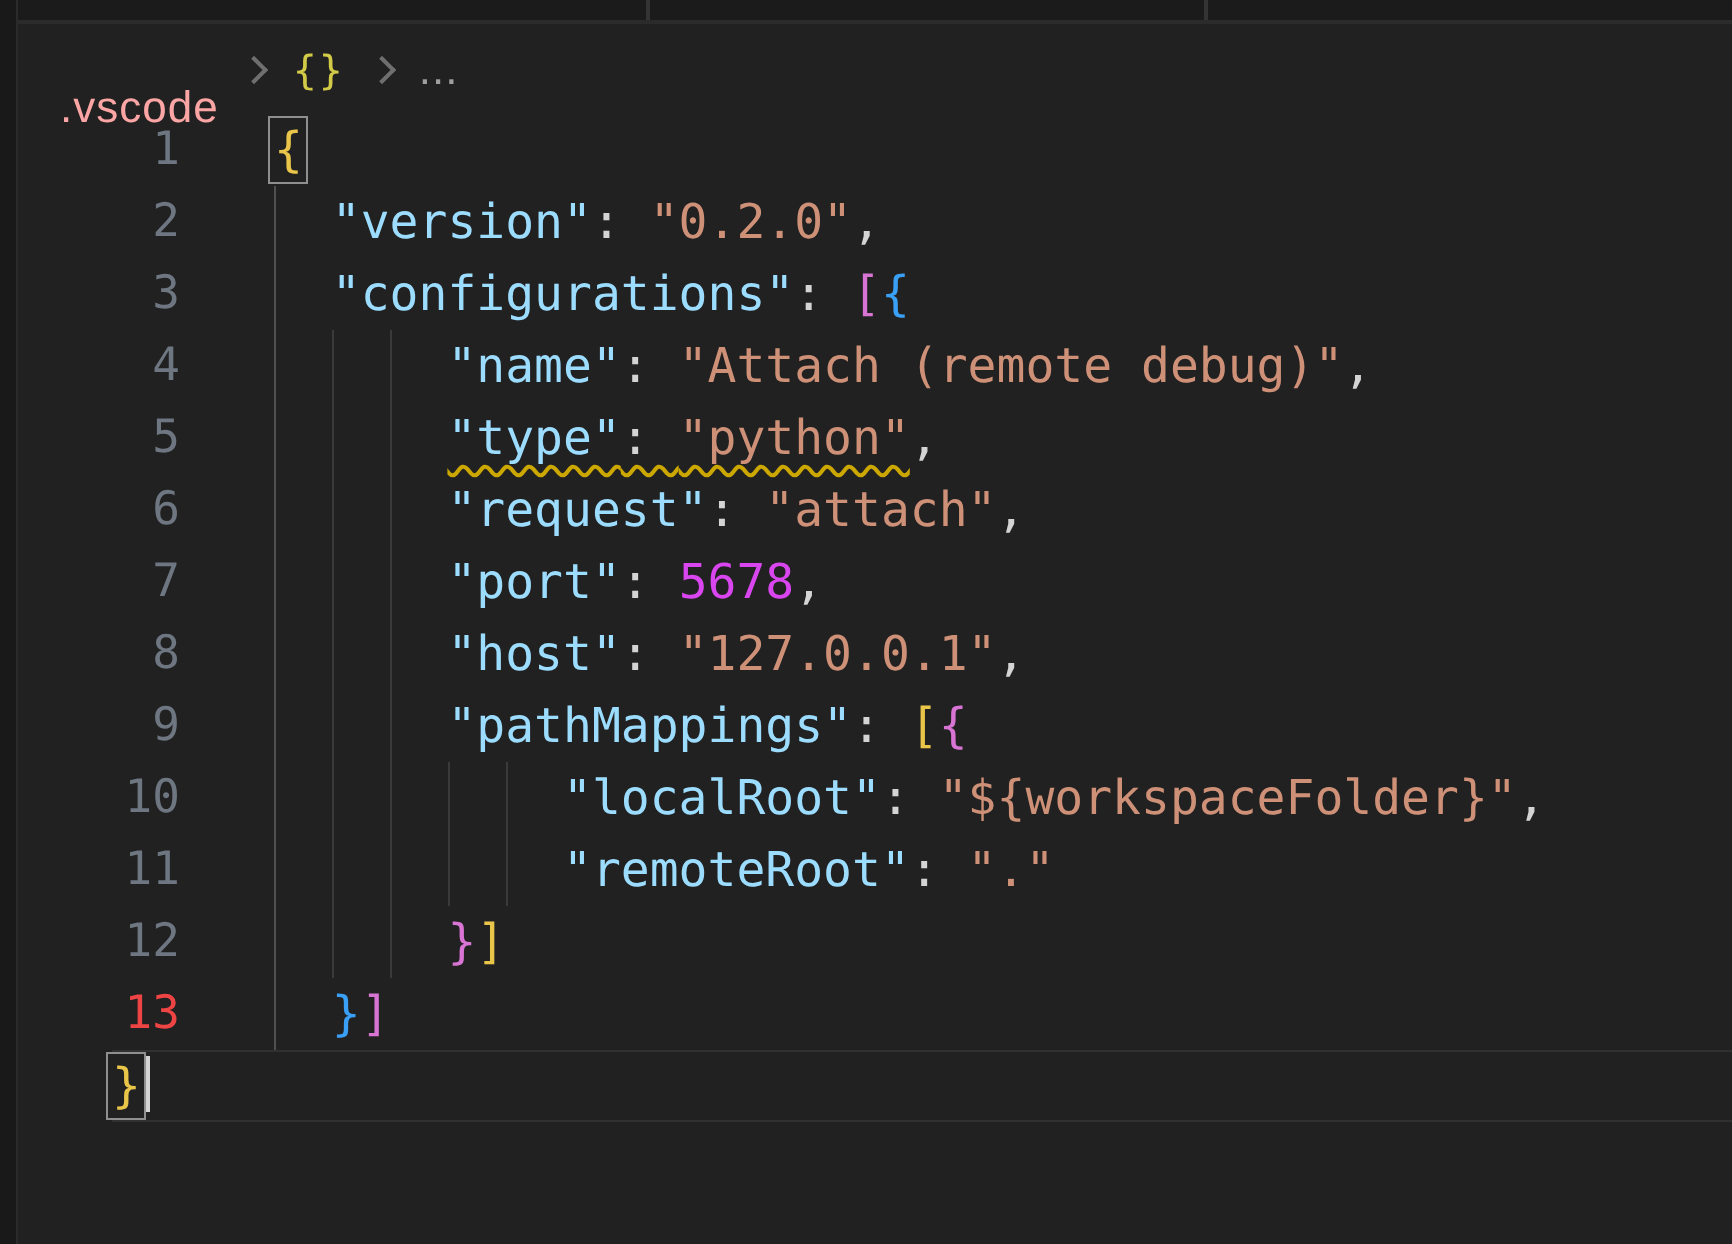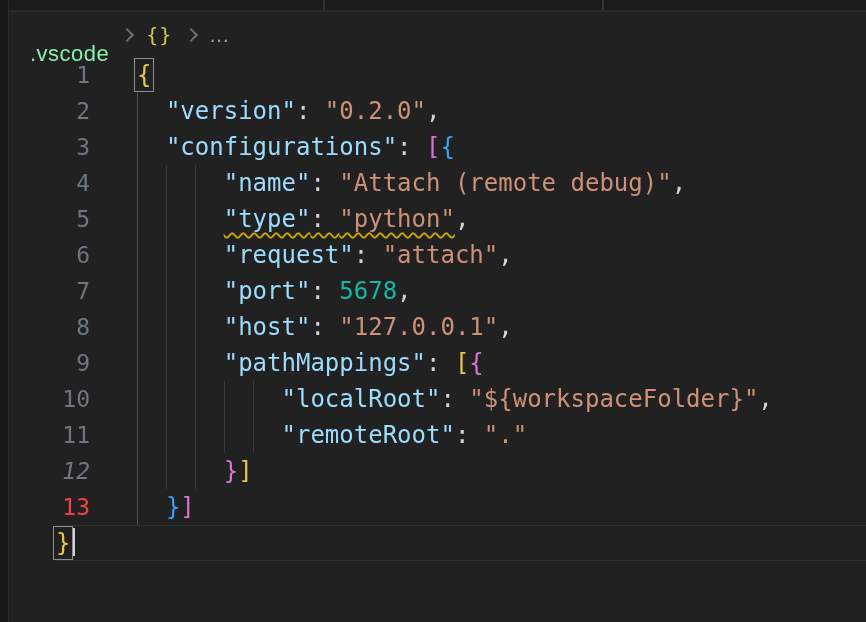--- a/index.html
+++ b/index.html
@@ -70,21 +70,21 @@
 <body>
 
 <div class="left-strip"></div>
 
 <div class="tab-sliver">
   <div class="tab-sep s1"></div>
   <div class="tab-sep s2"></div>
 </div>
 
 <div class="breadcrumbs">
-  <span class="crumb" style="color: #86efac; margin-top: 38px;">.vscode</span>
+  <span class="crumb" style="color: #fca5a5; margin-top: 38px;">.vscode</span>
   <span class="crumb-sep"></span>
   <span class="json-icon" style="color: rgb(210, 203, 71);">{}</span>
   <span class="crumb-sep"></span>
   <span class="crumb" style="color: rgb(159, 159, 159);">...</span>
 </div>
 
 <div class="editor">
 
   <div class="guide active" style="left:128px; top:36px;  height:432px;"></div>
   <div class="guide" style="left:157px; top:108px; height:324px;"></div>
@@ -111,40 +111,40 @@
       <div class="row">
         <div class="gutter" style="color: rgb(110, 118, 129);">5</div>
         <div class="code"><span class="tok" style="color: rgb(212, 212, 212);">      </span><span class="tok sq" style="color: rgb(156, 220, 254); text-decoration-color: rgb(204, 167, 0);">"type"</span><span class="tok sq" style="color: rgb(212, 212, 212); text-decoration-color: rgb(204, 167, 0);">: </span><span class="tok sq" style="color: rgb(206, 145, 120); text-decoration-color: rgb(204, 167, 0);">"python"</span><span class="tok" style="color: rgb(212, 212, 212);">,</span></div>
       </div>
       <div class="row">
         <div class="gutter" style="color: rgb(110, 118, 129);">6</div>
         <div class="code"><span class="tok" style="color: rgb(212, 212, 212);">      </span><span class="tok" style="color: rgb(156, 220, 254);">"request"</span><span class="tok" style="color: rgb(212, 212, 212);">: </span><span class="tok" style="color: rgb(206, 145, 120);">"attach"</span><span class="tok" style="color: rgb(212, 212, 212);">,</span></div>
       </div>
       <div class="row">
         <div class="gutter" style="color: rgb(110, 118, 129);">7</div>
-        <div class="code"><span class="tok" style="color: rgb(212, 212, 212);">      </span><span class="tok" style="color: rgb(156, 220, 254);">"port"</span><span class="tok" style="color: rgb(212, 212, 212);">: </span><span class="tok" style="color: #14b8a6;">5678</span><span class="tok" style="color: rgb(212, 212, 212);">,</span></div>
+        <div class="code"><span class="tok" style="color: rgb(212, 212, 212);">      </span><span class="tok" style="color: rgb(156, 220, 254);">"port"</span><span class="tok" style="color: rgb(212, 212, 212);">: </span><span class="tok" style="color: #d946ef;">5678</span><span class="tok" style="color: rgb(212, 212, 212);">,</span></div>
       </div>
       <div class="row">
         <div class="gutter" style="color: rgb(110, 118, 129);">8</div>
         <div class="code"><span class="tok" style="color: rgb(212, 212, 212);">      </span><span class="tok" style="color: rgb(156, 220, 254);">"host"</span><span class="tok" style="color: rgb(212, 212, 212);">: </span><span class="tok" style="color: rgb(206, 145, 120);">"127.0.0.1"</span><span class="tok" style="color: rgb(212, 212, 212);">,</span></div>
       </div>
       <div class="row">
         <div class="gutter" style="color: rgb(110, 118, 129);">9</div>
         <div class="code"><span class="tok" style="color: rgb(212, 212, 212);">      </span><span class="tok" style="color: rgb(156, 220, 254);">"pathMappings"</span><span class="tok" style="color: rgb(212, 212, 212);">: </span><span class="tok" style="color: rgb(233, 198, 74);">[</span><span class="tok" style="color: rgb(216, 116, 212);">{</span></div>
       </div>
       <div class="row">
         <div class="gutter" style="color: rgb(110, 118, 129);">10</div>
         <div class="code"><span class="tok" style="color: rgb(212, 212, 212);">          </span><span class="tok" style="color: rgb(156, 220, 254);">"localRoot"</span><span class="tok" style="color: rgb(212, 212, 212);">: </span><span class="tok" style="color: rgb(206, 145, 120);">"${workspaceFolder}"</span><span class="tok" style="color: rgb(212, 212, 212);">,</span></div>
       </div>
       <div class="row">
         <div class="gutter" style="color: rgb(110, 118, 129);">11</div>
         <div class="code"><span class="tok" style="color: rgb(212, 212, 212);">          </span><span class="tok" style="color: rgb(156, 220, 254);">"remoteRoot"</span><span class="tok" style="color: rgb(212, 212, 212);">: </span><span class="tok" style="color: rgb(206, 145, 120);">"."</span></div>
       </div>
       <div class="row">
-        <div class="gutter" style="color: rgb(110, 118, 129); font-style: italic;">12</div>
+        <div class="gutter" style="color: rgb(110, 118, 129);">12</div>
         <div class="code"><span class="tok" style="color: rgb(212, 212, 212);">      </span><span class="tok" style="color: rgb(216, 116, 212);">}</span><span class="tok" style="color: rgb(233, 198, 74);">]</span></div>
       </div>
       <div class="row">
         <div class="gutter" style="color: #ef4444;">13</div>
         <div class="code"><span class="tok" style="color: rgb(212, 212, 212);">  </span><span class="tok" style="color: rgb(58, 160, 245);">}</span><span class="tok" style="color: rgb(216, 116, 212);">]</span></div>
       </div>
       <div class="row current">
         <div class="code"><span class="tok box" style="color: rgb(233, 198, 74);">}</span><span class="cursor"></span></div>
       </div>
     </div>

